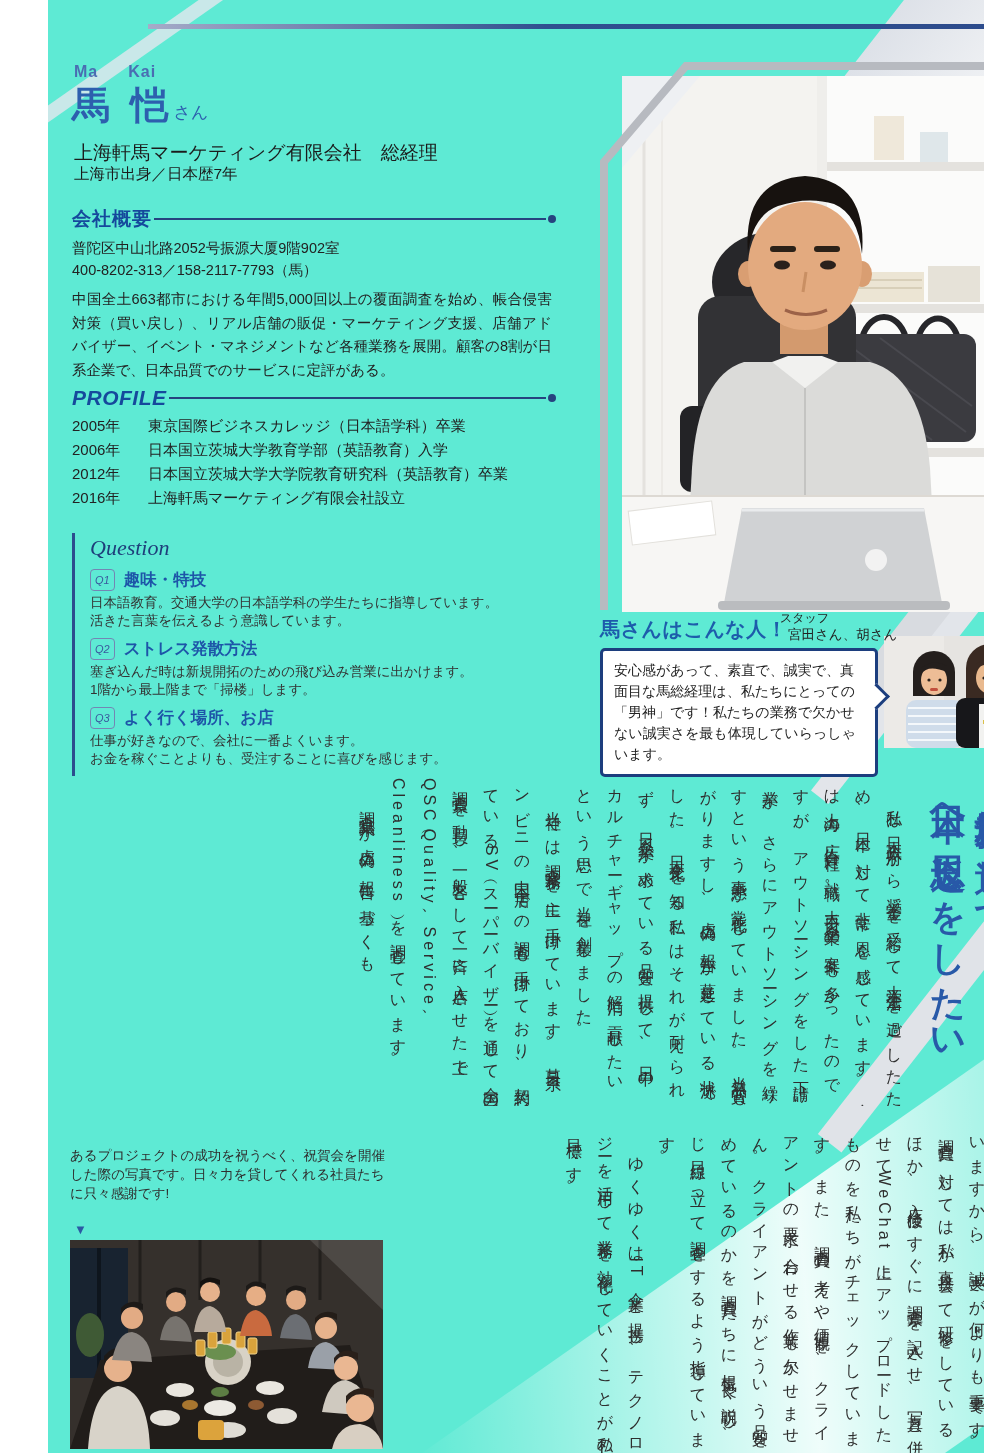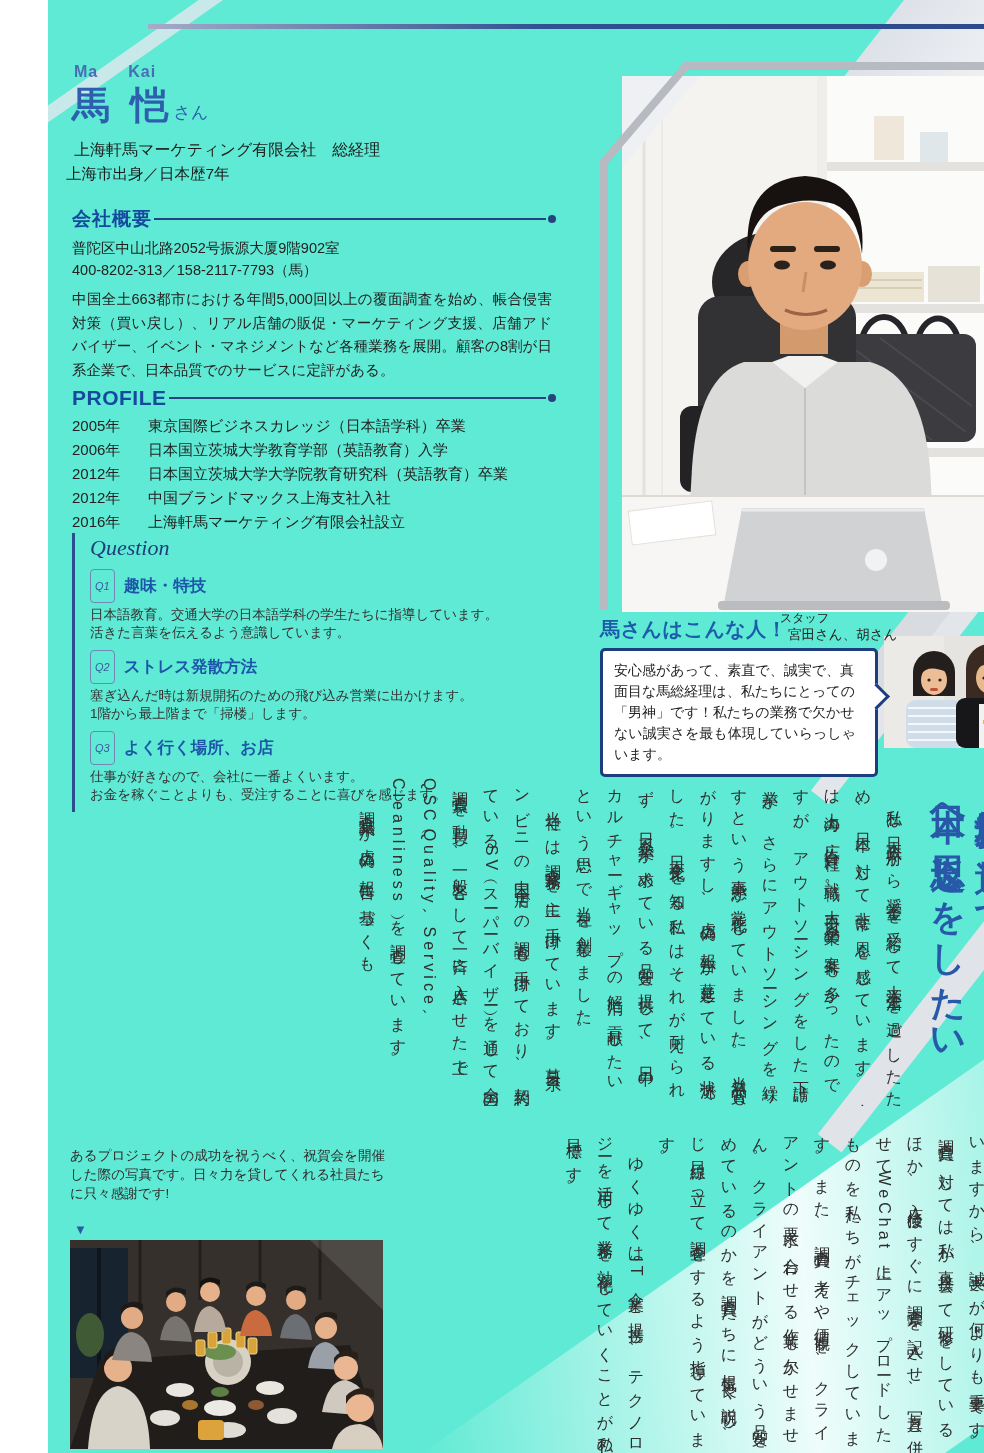--- a/index.html
+++ b/index.html
@@ -19,41 +19,41 @@
 
   .topline{position:absolute;z-index:1;left:100px;right:0;top:24px;height:5px;
            background:linear-gradient(90deg,#a6abc8,#30508f 45%,#2c4b8c);}
 
   
   .romaji{left:26px;top:63px;font-size:16px;font-weight:bold;color:#4a6db2;letter-spacing:1px;}
   .romaji .sp1{margin-right:30px;}
   .name-row{left:24px;top:80px;white-space:nowrap;}
   .name-main{font-size:38px;font-weight:bold;color:#2d5fae;letter-spacing:5px;}
   .name-suffix{font-size:17px;font-weight:normal;color:#2d5fae;}
-  .bio1{left:26px;top:140px;font-size:16px;font-weight:500;color:#1b1b1b;}
-  .bio2{left:18px;top:164px;font-size:15.5px;font-weight:500;color:#1b1b1b;}
+  .bio1{left:26px;top:140px;font-size:19px;font-weight:500;color:#1b1b1b;}
+  .bio2{left:26px;top:164px;font-size:15.5px;font-weight:500;color:#1b1b1b;}
 
   .sec-row{display:flex;align-items:center;gap:2px;width:484px;}
   .heading-blue{font-size:19px;font-weight:bold;color:#15499c;letter-spacing:1px;white-space:nowrap;}
   .rule-line{flex:1;height:2px;background:#26437f;}
   .rule-dot{width:8px;height:8px;border-radius:50%;background:#26437f;}
   .company-row{left:24px;top:206px;}
   .address{left:24px;top:237px;font-size:14.5px;line-height:22px;color:#222;}
   .desc{left:24px;top:288px;width:480px;font-size:14.5px;line-height:23.5px;color:#222;text-align:justify;}
 
   .profile-row{left:24px;top:386px;}
-  .profile-row .heading-blue{font-size:21px;letter-spacing:0.5px;}
+  .profile-row .heading-blue{font-size:21px;letter-spacing:0.5px;font-style:italic;}
   .entries{left:24px;top:414px;font-size:15px;line-height:24px;color:#222;}
   .entry .yr{display:inline-block;width:60px;margin-right:16px;}
 
   .qblock{left:24px;top:533px;width:482px;border-left:3px solid #2c4d8e;padding-left:15px;box-sizing:border-box;}
   .qtitle{font-family:"Liberation Serif","DejaVu Serif",serif;font-style:italic;font-size:22px;color:#1e3e7a;margin:2px 0 8px 0;}
   .qitem{margin-bottom:8px;}
   .qhead{display:flex;align-items:center;gap:9px;margin-bottom:3px;}
-  .qbadge{font-style:italic;font-size:11px;color:#3a5a9e;border:1.5px solid #7386b4;border-radius:4px;padding:10px 4px;line-height:12px;}
+  .qbadge{font-style:italic;font-size:11px;color:#3a5a9e;border:1.5px solid #7386b4;border-radius:4px;padding:4px 4px;line-height:12px;}
   .qlabel{font-size:16.5px;font-weight:bold;color:#1d55a8;}
   .qans{font-size:13.5px;line-height:18px;color:#333;white-space:pre-line;}
 
   
   .frame-svg{left:546px;top:54px;width:436px;height:562px;z-index:2;}
   .photo-main{left:574px;top:76px;width:391px;height:536px;overflow:hidden;z-index:1;}
   .corner-cut{left:574px;top:76px;width:78px;height:92px;background:#eef0f3;
               clip-path:polygon(0 0,100% 0,0 100%);z-index:2;}
 
   .testimonial-heading{left:552px;top:616px;font-size:20px;font-weight:bold;color:#1d5cab;letter-spacing:0.5px;}
@@ -112,21 +112,20 @@
 
   <div class="abs sec-row profile-row">
     <span class="heading-blue">PROFILE</span>
     <span class="rule-line"></span>
     <span class="rule-dot"></span>
   </div>
   <div class="abs entries">
     <div class="entry"><span class="yr">2005年</span><span>東京国際ビジネスカレッジ（日本語学科）卒業</span></div>
     <div class="entry"><span class="yr">2006年</span><span>日本国立茨城大学教育学部（英語教育）入学</span></div>
     <div class="entry"><span class="yr">2012年</span><span>日本国立茨城大学大学院教育研究科（英語教育）卒業</span></div>
-    <div class="entry"><span class="yr">2012年</span><span>中国ブランドマックス上海支社入社</span></div>
     <div class="entry"><span class="yr">2016年</span><span>上海軒馬マーケティング有限会社設立</span></div>
   </div>
 
   <div class="abs qblock">
     <div class="qtitle">Question</div>
     <div class="qitem">
       <div class="qhead">
         <span class="qbadge">Q1</span>
         <span class="qlabel">趣味・特技</span>
       </div>

